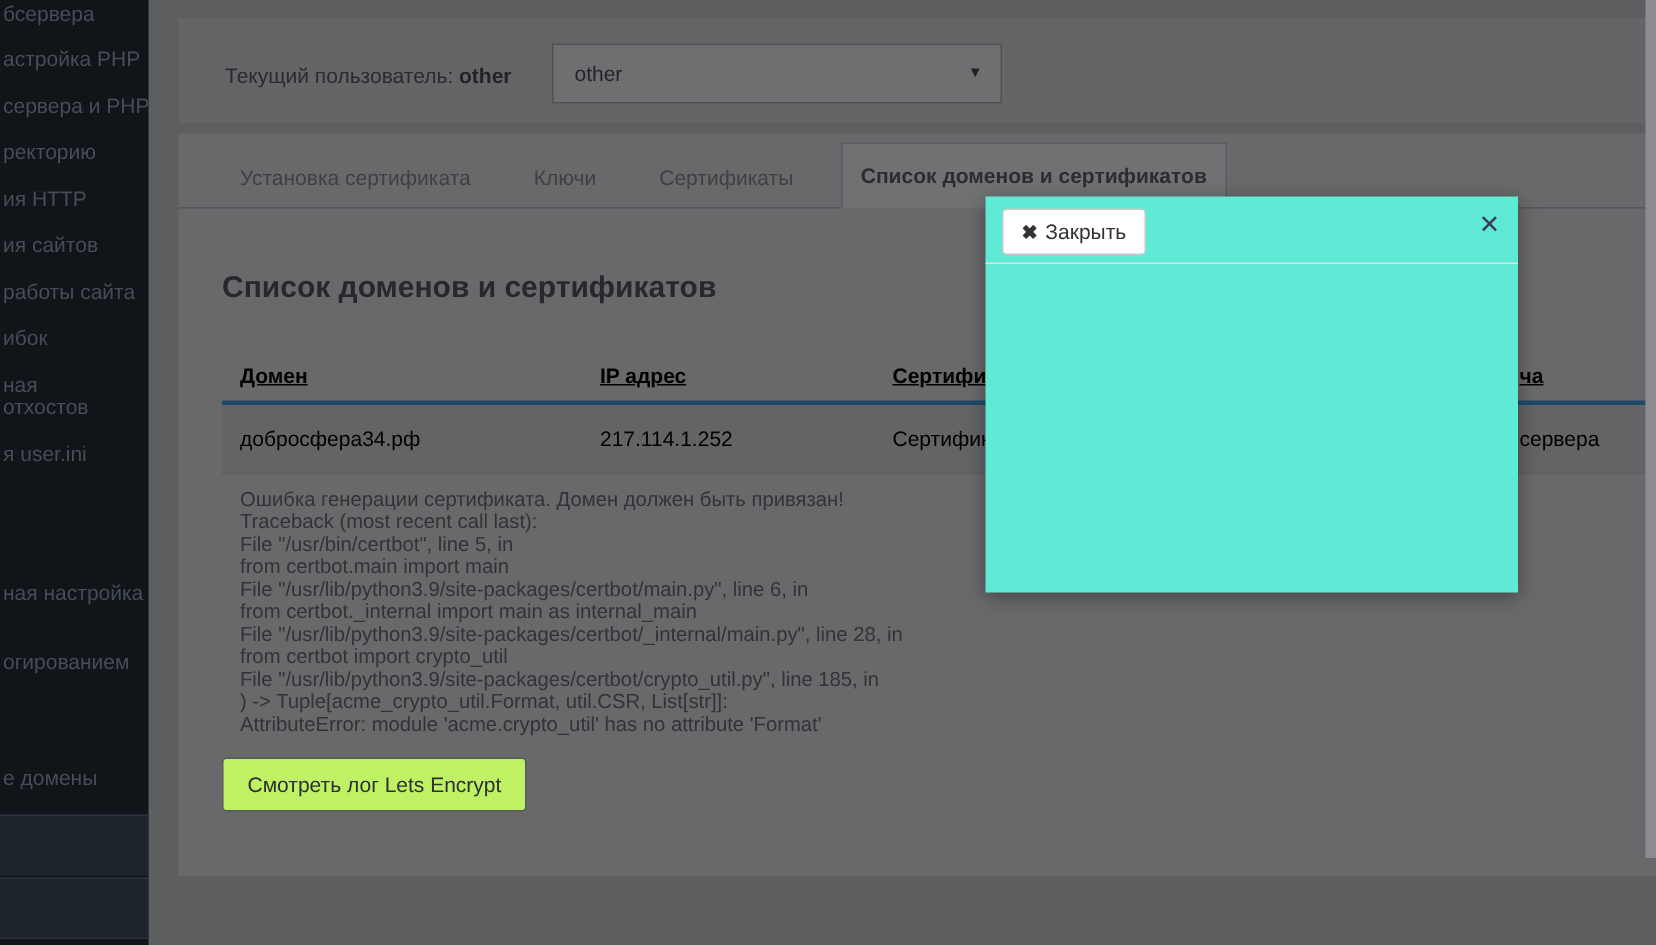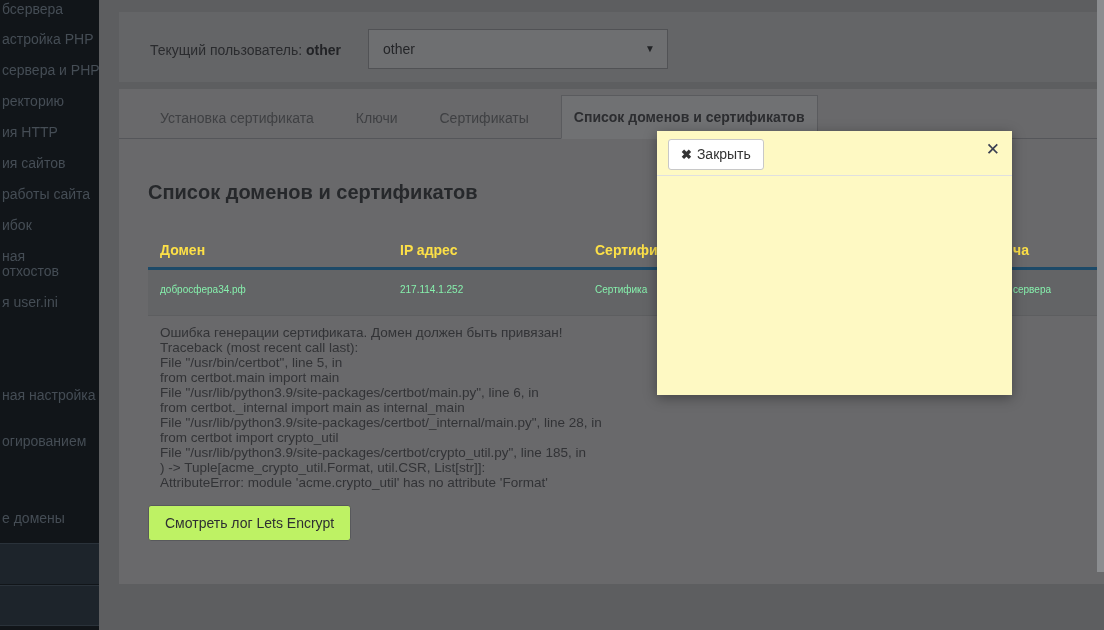--- a/index.html
+++ b/index.html
@@ -27,36 +27,36 @@
   
   .tabs { position:absolute; left:0; top:0; width:985px; height:50px; border-bottom:1px solid #55565a; display:flex; align-items:flex-end; padding-left:20px; }
   .tab { height:40px; line-height:40px; padding:0 21px; font-size:14px; color:#3f4043; white-space:nowrap; cursor:pointer; }
   .tab.active { height:44px; line-height:43px; margin-left:11px; margin-bottom:-1px; padding:0 12px; background:#707173; border:1px solid #5a5b5e; border-bottom:1px solid #707173; font-weight:bold; color:#2c2d30; }
 
   .page-heading { position:absolute; left:29px; top:92px; font-size:20px; font-weight:bold; color:#26282b; }
 
   
   .dtable { position:absolute; left:29px; top:146px; right:7px; }
   .thead { position:relative; height:35px; border-bottom:3px solid #1d4a68; }
-  .th { position:absolute; top:7px; font-size:14px; font-weight:bold; color:#fde047; white-space:nowrap; }
+  .th { position:absolute; top:7px; font-size:14px; font-weight:bold; color:#000000; white-space:nowrap;text-decoration:underline; }
   .trow { position:relative; height:46px; background:#636466; border-bottom:1px solid #5d5e60; }
-  .td { position:absolute; top:14px; font-size:10px; color:#86efac; white-space:nowrap; }
+  .td { position:absolute; top:14px; font-size:14px; color:#000000; white-space:nowrap; }
   .c1 { left:12px; } .c2 { left:252px; } .c3 { left:447px; } .c4 { left:865px; }
 
   .tracelog { position:absolute; left:41px; top:236px; width:620px; font-size:13.5px; line-height:15px; color:#323336; }
   .tracelog div { white-space:nowrap; }
 
   .log-btn { position:absolute; left:29px; top:416px; height:36px; padding:0 16px; background:#bef264; border:1px solid #58595c; border-radius:3px; font-size:14px; color:#2e2f32; line-height:34px; cursor:pointer; }
 
   
   .scroll-strip { position:absolute; right:0; top:0; width:7px; height:572px; background:#8b8d90; z-index:45; cursor:pointer; }
 
   
   .backdrop { position:absolute; left:0; top:0; width:1104px; height:630px; background:rgba(0,0,0,0); z-index:40; }
-  .modal { position:absolute; left:657px; top:131px; width:355px; height:264px; background:#fef9c3; z-index:50; box-shadow:0 3px 12px rgba(0,0,0,0.35); }
+  .modal { position:absolute; left:657px; top:131px; width:355px; height:264px; background:#5eead4; z-index:50; box-shadow:0 3px 12px rgba(0,0,0,0.35); }
   .modal-header { position:relative; height:45px; border-bottom:1px solid #e0e0e0; }
   .modal-close-btn { position:absolute; left:11px; top:8px; height:31px; padding:0 12px; background:#fff; border:1px solid #c8c8c8; border-radius:3px; font-size:14px; color:#333; line-height:29px; cursor:pointer; white-space:nowrap; }
   .modal-close-btn .x-glyph { font-weight:bold; margin-right:5px; font-size:13px; }
   .corner-close { position:absolute; right:12px; top:10px; font-size:17px; color:#3a3f52; cursor:pointer; line-height:1; }
   .modal-body { padding:13px 12px; font-size:14px; color:#333; }
 </style>
 </head>
 <body>
 
 <aside class="sidebar">

